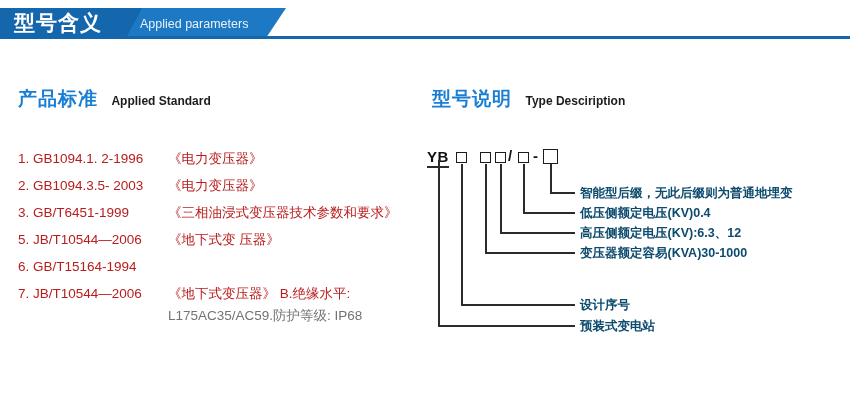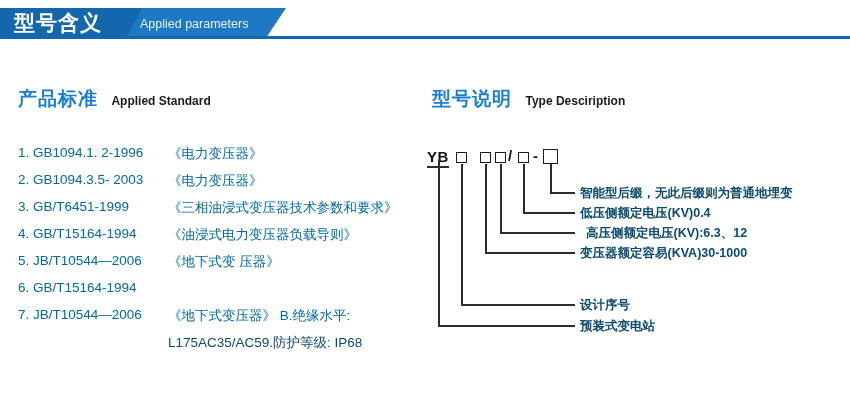--- a/index.html
+++ b/index.html
@@ -44,26 +44,26 @@
     letter-spacing: 1px; vertical-align: baseline;
   }
   .sect-en {
     font-size: 12px; font-weight: bold; color: #1c1c1c;
     margin-left: 9px; vertical-align: baseline; text-align: center;
   }
 
   
   .std-list { position: absolute; left: 18px; top: 145px; width: 420px; }
   .std-row {
-    display: flex; align-items: flex-start;
-    font-size: 13.5px; color: #0369a1; height: 27px; white-space: nowrap;
+    display: flex; align-items: center;
+    font-size: 13.5px; color: #b91c1c; height: 27px; white-space: nowrap;
   }
   .std-code { display: inline-block; width: 150px; flex: none; }
   .std-name { display: inline-block; }
-  .std-cont { padding-left: 150px; font-size: 13.5px; color: #0c4a6e; height: 27px; white-space: nowrap; }
+  .std-cont { padding-left: 150px; font-size: 13.5px; color: #737373; height: 27px; white-space: nowrap; }
 
   
   .model { position: absolute; left: 425px; top: 140px; width: 420px; height: 215px; }
 
   .code-row { position: absolute; left: 0; top: 8px; height: 20px; white-space: nowrap; }
   .yb {
     position: absolute; left: 2px; top: 0;
     font-size: 15px; font-weight: bold; color: #111;
     letter-spacing: 0.5px;
   }
@@ -106,24 +106,20 @@
       <span class="std-code">1. GB1094.1. 2-1996</span>
       <span class="std-name">《电力变压器》</span>
     </div>
     <div class="std-row">
       <span class="std-code">2. GB1094.3.5- 2003</span>
       <span class="std-name">《电力变压器》</span>
     </div>
     <div class="std-row">
       <span class="std-code">3. GB/T6451-1999</span>
       <span class="std-name">《三相油浸式变压器技术参数和要求》</span>
-    </div>
-    <div class="std-row">
-      <span class="std-code">4. GB/T15164-1994</span>
-      <span class="std-name">《油浸式电力变压器负载导则》</span>
     </div>
     <div class="std-row">
       <span class="std-code">5. JB/T10544—2006</span>
       <span class="std-name">《地下式变 压器》</span>
     </div>
     <div class="std-row">
       <span class="std-code">6. GB/T15164-1994</span>
     </div>
     <div class="std-row">
       <span class="std-code">7. JB/T10544—2006</span>
@@ -172,20 +168,20 @@
     <div class="lead lead-h" style="left:60px; top:112px; width:90px;"></div>
 
     <div class="lead lead-v" style="left:36px; top:24px; height:141px;"></div>
     <div class="lead lead-h" style="left:36px; top:164px; width:114px;"></div>
 
     <div class="lead lead-v" style="left:13px; top:20px; height:166px;"></div>
     <div class="lead lead-h" style="left:13px; top:185px; width:137px;"></div>
 
     <div class="lbl" style="left:155px; top:45px;">智能型后缀，无此后缀则为普通地埋变</div>
     <div class="lbl" style="left:155px; top:65px;">低压侧额定电压(KV)0.4</div>
-    <div class="lbl" style="left:161px; top:85px;">高压侧额定电压(KV):6.3、12</div>
+    <div class="lbl" style="left:155px; top:85px;">高压侧额定电压(KV):6.3、12</div>
     <div class="lbl" style="left:155px; top:105px;">变压器额定容易(KVA)30-1000</div>
     <div class="lbl" style="left:155px; top:157px;">设计序号</div>
     <div class="lbl" style="left:155px; top:178px;">预装式变电站</div>
 
   </div>
 
 </div>
 
 </body></html>

